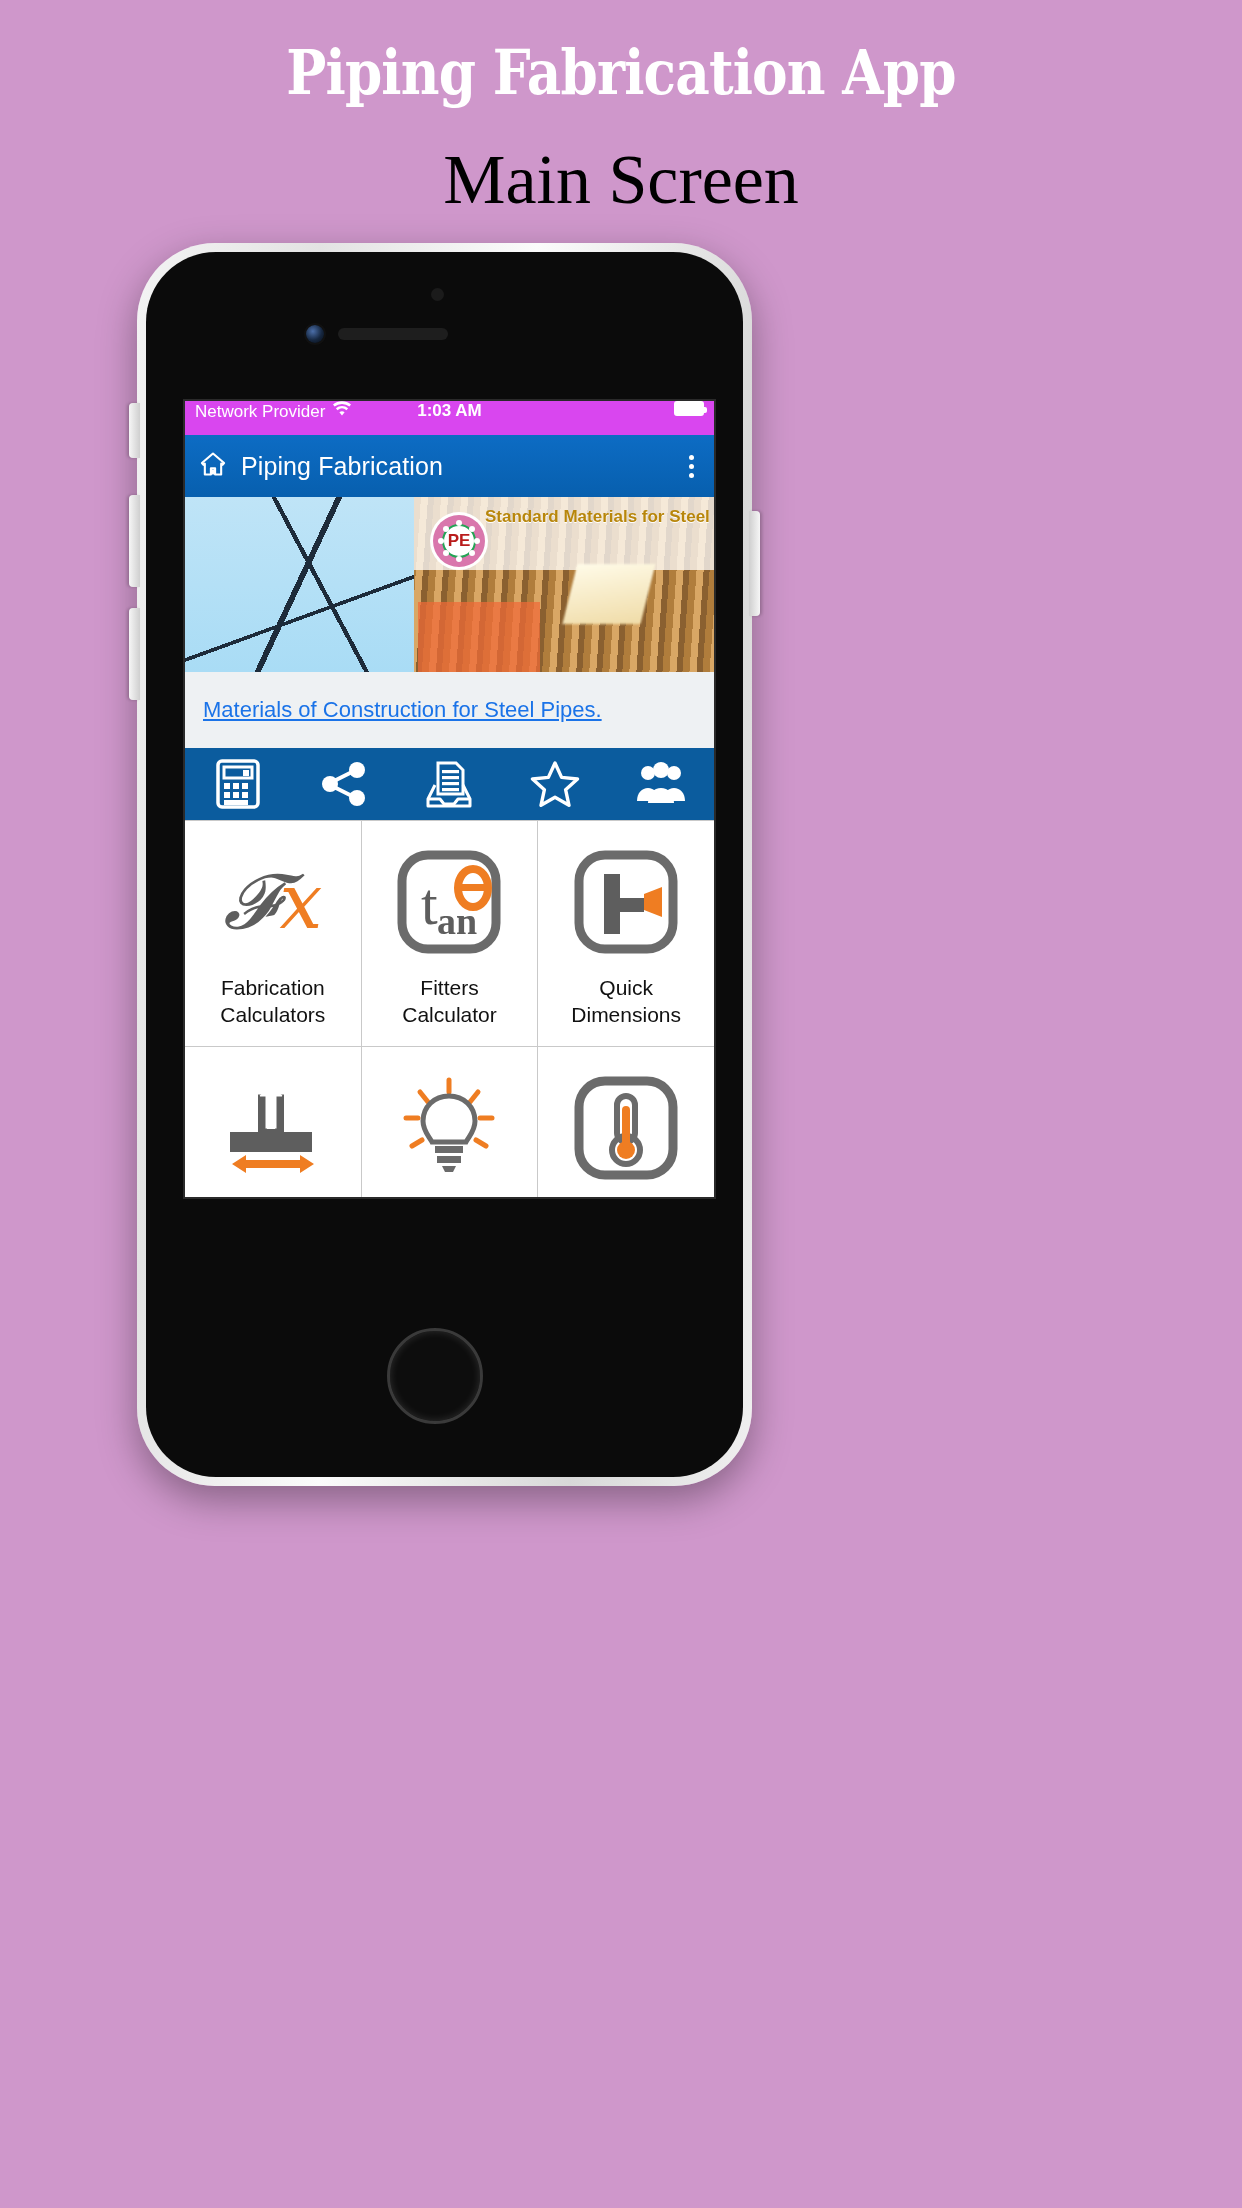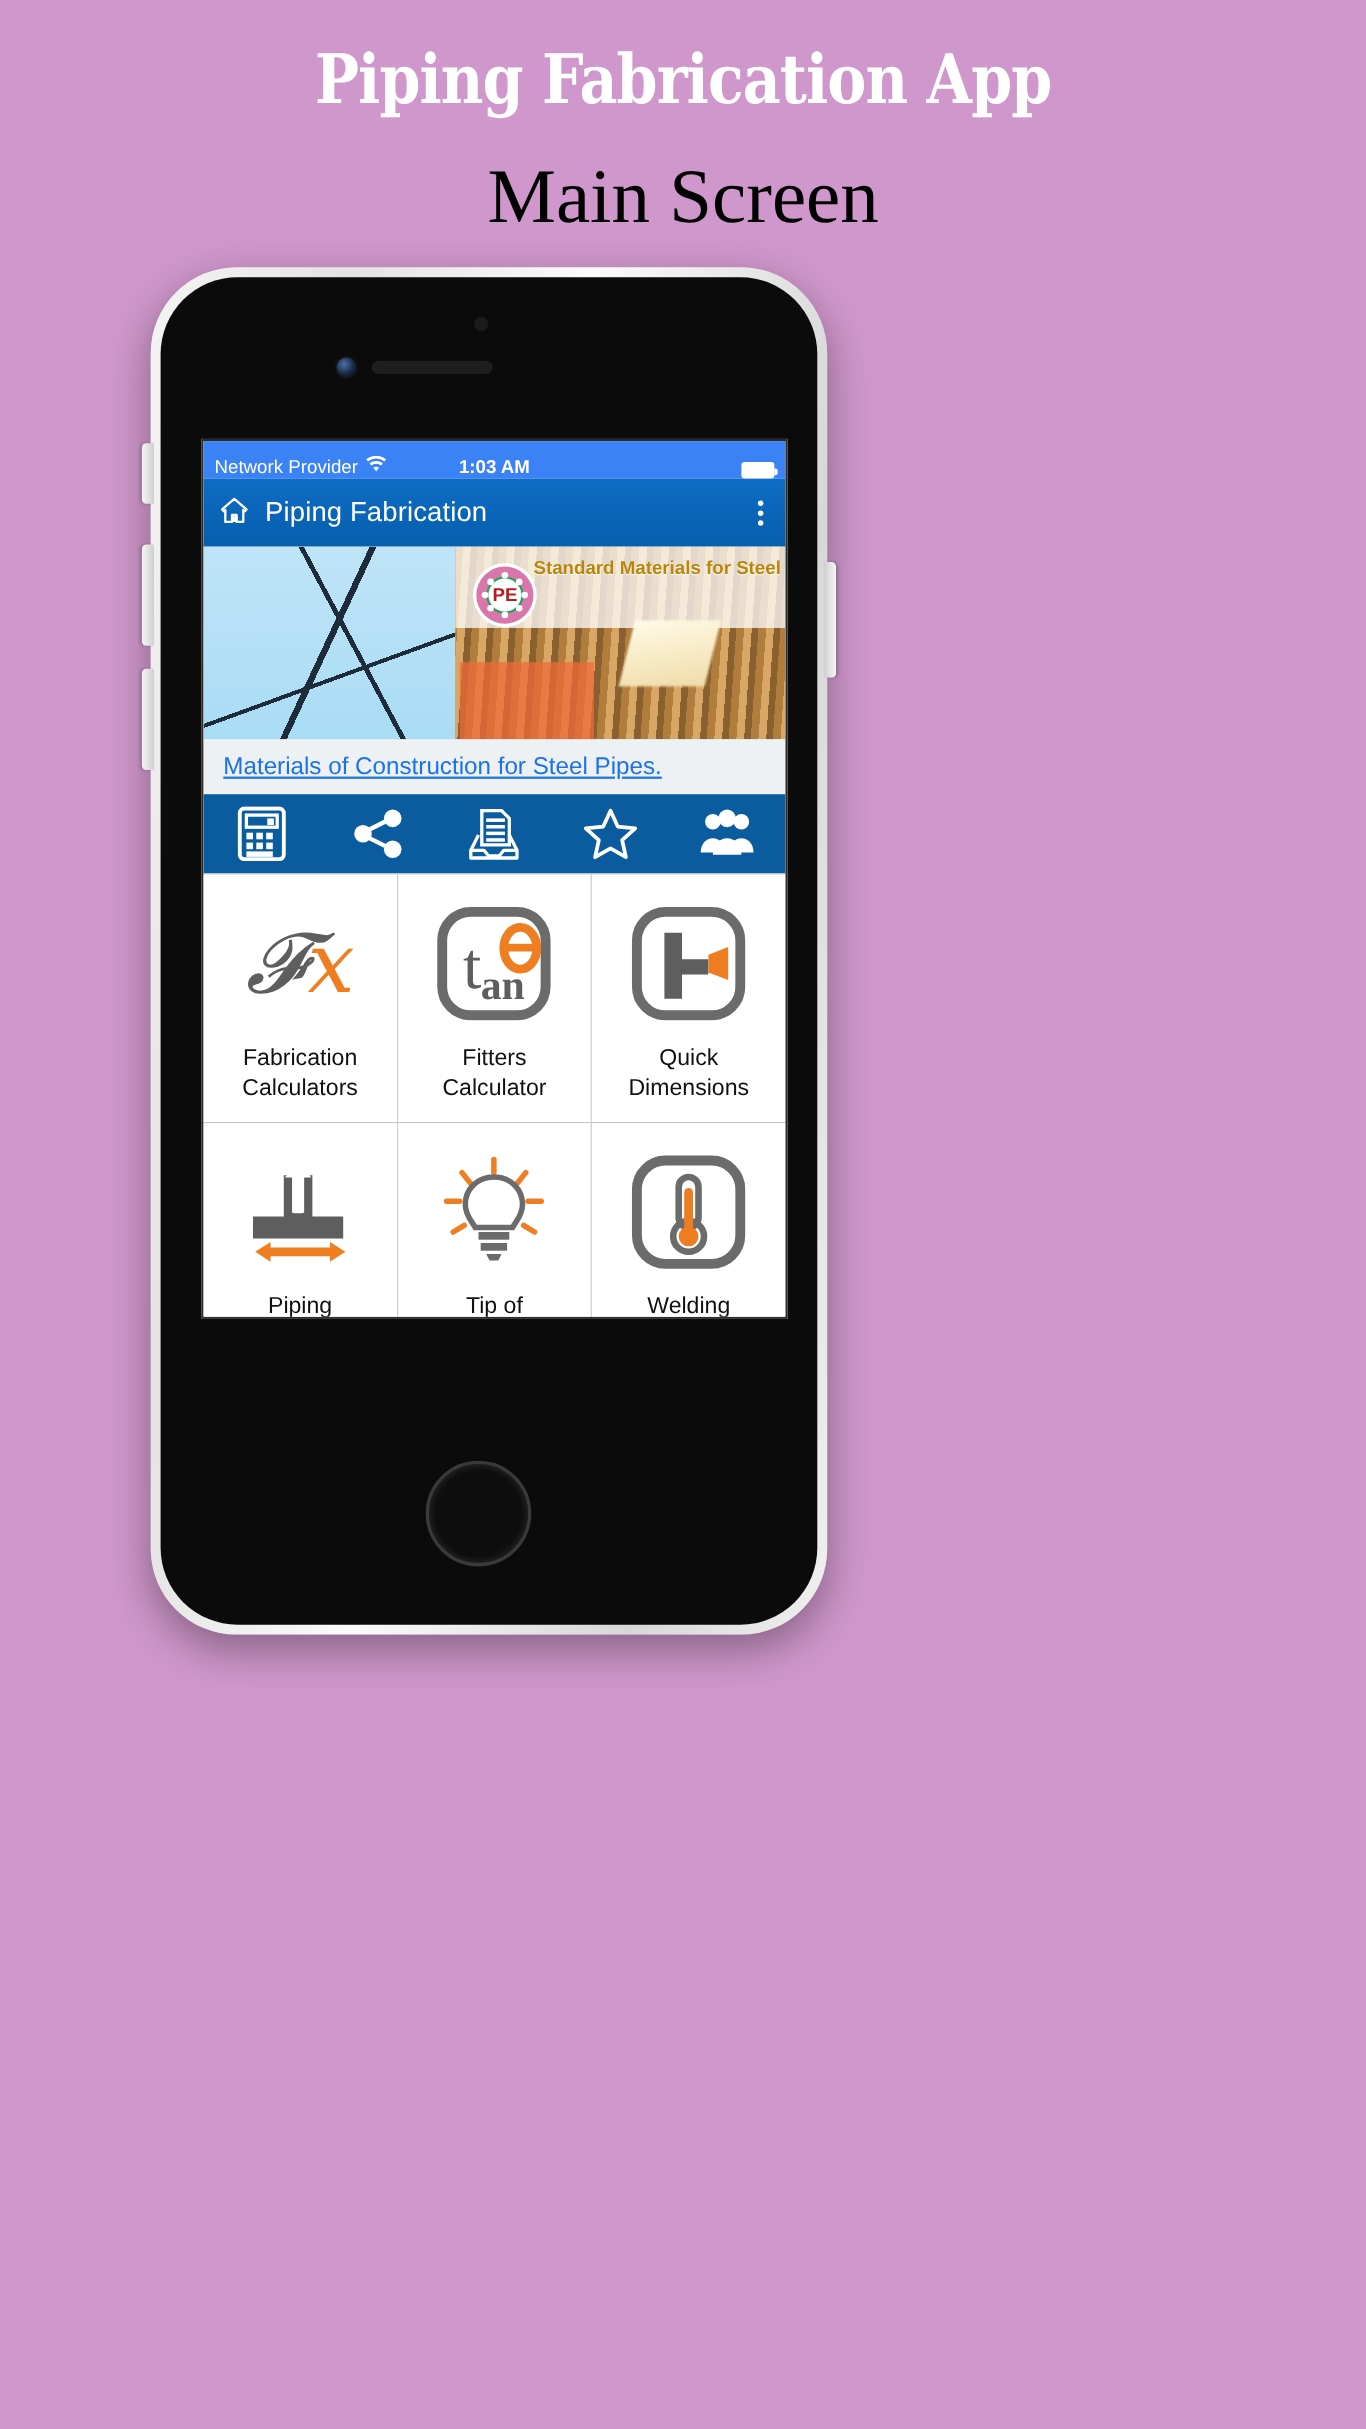--- a/index.html
+++ b/index.html
@@ -92,22 +92,22 @@
     position: absolute; left: 37px; top: 147px;
     width: 533px; height: 800px;
     background: #ffffff;
     overflow: hidden;
     border: 2px solid #2a2a2a;
   }
 
   
   .statusbar {
     height: 34px; width: 100%;
-    background: #3b82f6;
-    display: flex; align-items: flex-end;
+    background: #d946ef;
+    display: flex; align-items: flex-start;
     padding: 0 10px;
     color: #fff; font-size: 17px;
   }
   .statusbar .carrier { display: flex; align-items: center; gap: 7px; }
   .statusbar .time {
     position: absolute; left: 0; width: 100%;
     text-align: center; font-weight: bold; font-size: 17px; pointer-events: none;
   }
   .statusbar .right { margin-left: auto; display:flex; align-items:center; z-index:2;}
   .battery {
@@ -182,21 +182,21 @@
     display:flex; align-items:center; padding-left:18px;
     color:#fff; font-size:22px;
   }
   .aotd-ext {
     position:absolute; left:233px; bottom:0; width:122px; height:70px;
     background: rgba(240,105,56,0.72);
   }
 
   
   .linkbar {
-    height: 50px; width:100%;
+    height: 76px; width:100%;
     background:#eef1f3;
     display:flex; align-items:center; padding-left:18px;
   }
   .linkbar a {
     color:#1a73e8; font-size:22px; text-decoration:underline;
   }
 
   
   .toolbar {
     height:72px; width:100%;

